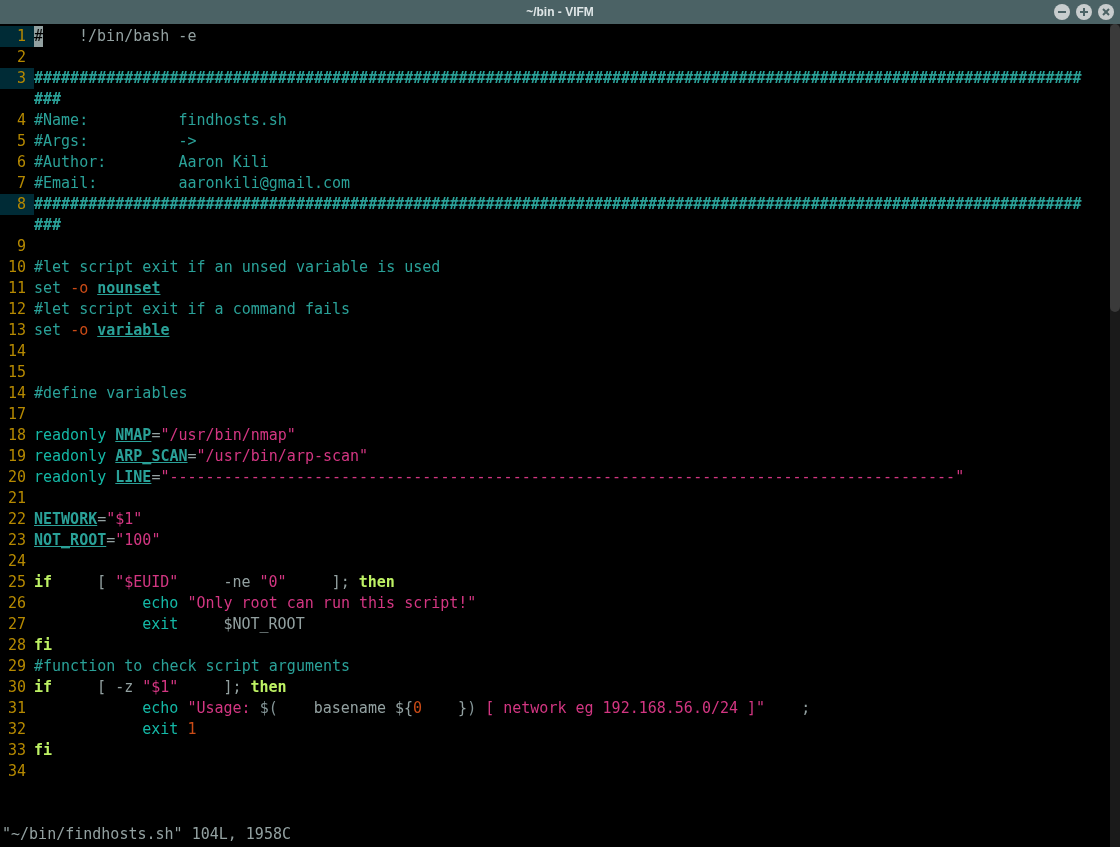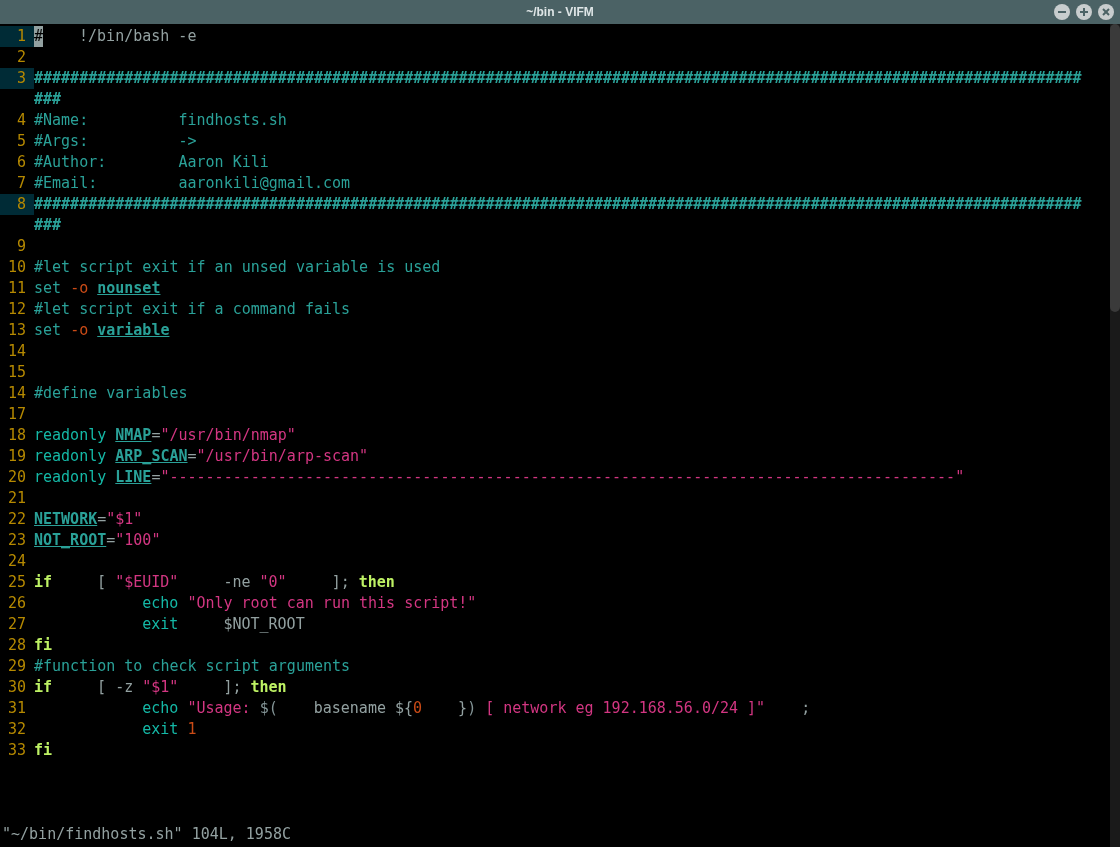--- a/index.html
+++ b/index.html
@@ -170,18 +170,19 @@
       <div class="line"><span class="gutter">24</span><span class="code"></span></div>
       <div class="line"><span class="gutter">25</span><span class="code"><span class="c-key">if</span><span class="c-plain"> [ </span><span class="c-string">"$EUID"</span><span class="c-plain"> -ne </span><span class="c-string">"0"</span><span class="c-plain"> ]; </span><span class="c-key">then</span></span></div>
       <div class="line"><span class="gutter">26</span><span class="code"><span class="c-plain">        </span><span class="c-readonly">echo </span><span class="c-string">"Only root can run this script!"</span></span></div>
       <div class="line"><span class="gutter">27</span><span class="code"><span class="c-plain">        </span><span class="c-readonly">exit </span><span class="c-plain">$NOT_ROOT</span></span></div>
       <div class="line"><span class="gutter">28</span><span class="code"><span class="c-key">fi</span></span></div>
       <div class="line"><span class="gutter">29</span><span class="code"><span class="c-comment">#function to check script arguments</span></span></div>
       <div class="line"><span class="gutter">30</span><span class="code"><span class="c-key">if</span><span class="c-plain"> [ -z </span><span class="c-string">"$1"</span><span class="c-plain"> ]; </span><span class="c-key">then</span></span></div>
       <div class="line"><span class="gutter">31</span><span class="code"><span class="c-plain">        </span><span class="c-readonly">echo </span><span class="c-string">"Usage: </span><span class="c-basename">$(</span><span class="c-plain">basename ${</span><span class="c-num">0</span><span class="c-plain">}</span><span class="c-basename">)</span><span class="c-string"> [ network eg 192.168.56.0/24 ]"</span><span class="c-plain">;</span></span></div>
       <div class="line"><span class="gutter">32</span><span class="code"><span class="c-plain">        </span><span class="c-readonly">exit </span><span class="c-num">1</span></span></div>
       <div class="line"><span class="gutter">33</span><span class="code"><span class="c-key">fi</span></span></div>
+      <div class="line"><span class="gutter">34</span><span class="code"></span></div>
     </div>
   <div class="status">"~/bin/findhosts.sh" 104L, 1958C</div>
   <div class="scrollbar">
     <div class="thumb"></div>
   </div>
 </div>
 
 </body></html>

